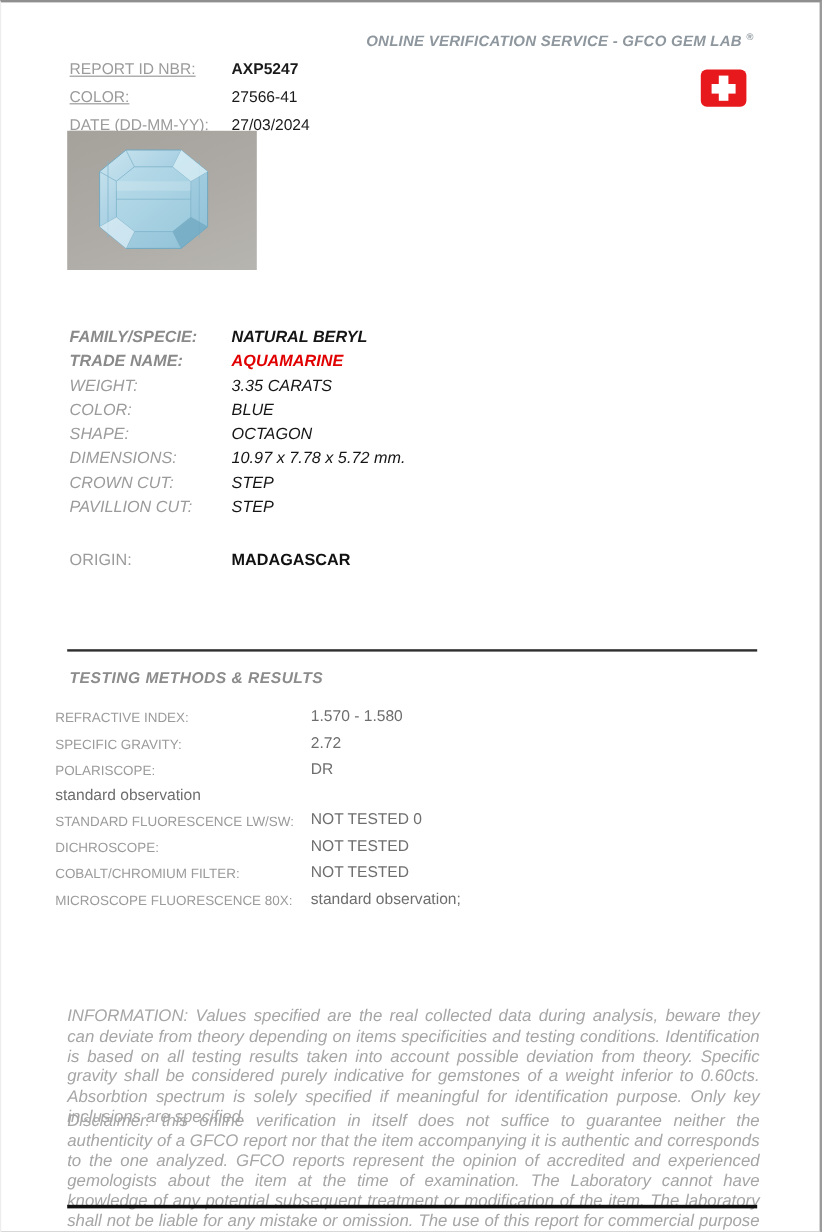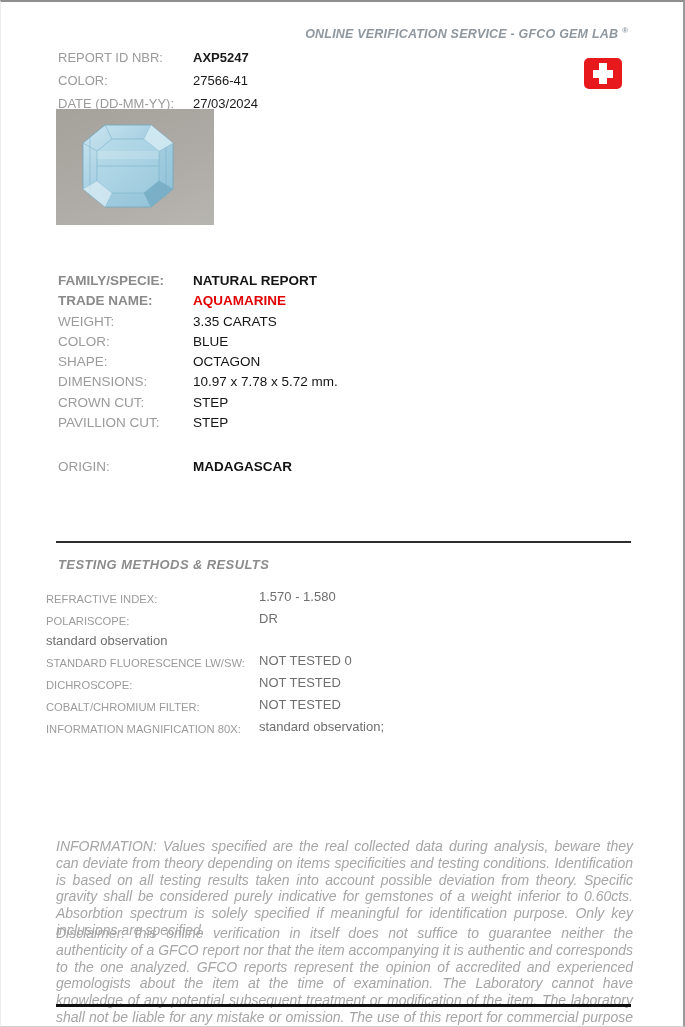--- a/index.html
+++ b/index.html
@@ -16,34 +16,34 @@
     font-family:"Liberation Sans", sans-serif;
   }
   .header-title{
     position:absolute;top:24px;right:55px;
     font-size:12.5px;font-weight:bold;font-style:italic;
     color:var(--title-gray,#8e979e);letter-spacing:.2px;white-space:nowrap;
   }
   .header-title sup{font-size:8px;}
   .report-block{position:absolute;top:44px;left:57px;}
   .report-block .row{display:flex;line-height:23px;font-size:13px;}
-  .report-block .lbl{width:135px;color:var(--label-gray,#9a9a9a);}
+  .report-block .lbl{width:135px;color:var(--label-gray,#9a9a9a);text-decoration:underline;}
   .report-block .val{color:#1a1a1a;}
   .flag{
     position:absolute;top:56px;left:583px;width:38px;height:31px;
     background:var(--flag-red,#e8191c);border-radius:5px;
   }
   .flag .bar-v{position:absolute;left:15px;top:5px;width:8px;height:21px;background:#fff;}
   .flag .bar-h{position:absolute;left:9px;top:11.5px;width:20px;height:8px;background:#fff;}
   .photo{
     position:absolute;top:107px;left:55px;width:158px;height:116px;
     background:linear-gradient(160deg,#a5a19b 0%,#aeaba6 55%,#b7b5b0 100%);
   }
   .attr-block{position:absolute;top:269px;left:57px;}
-  .attr-block .row{display:flex;line-height:20.3px;font-size:13.5px;}
+  .attr-block .row{display:flex;line-height:20.3px;font-size:13.5px;font-style:italic;}
   .attr-block .lbl{width:135px;color:var(--label-gray,#9e9e9e);}
   .attr-block .lbl-bold{color:#8a8a8a;font-weight:bold;}
   .attr-block .val{color:#151515;}
   .val.bold{font-weight:bold;}
   .val.bold-red{font-weight:bold;color:var(--trade-name-red,#e10000);text-align:center;}
   .origin-block{position:absolute;top:455px;left:57px;display:flex;font-size:13.5px;line-height:20px;}
   .origin-block .lbl{width:135px;color:var(--label-gray,#9e9e9e);}
   .origin-block .val{color:#111;font-weight:bold;}
   .divider{position:absolute;top:539px;left:55px;width:575px;height:2px;background:#2e2e2e;}
   .testing-heading{
@@ -123,21 +123,21 @@
       <polygon points="95,16 117,34 103,42 88,30" fill="#d8edf5" opacity="0.8"></polygon>
       <polygon points="95,98 117,80 103,72 88,84" fill="#6ea6bf" opacity="0.7"></polygon>
       <polygon points="27,80 41,72 56,84 49,98" fill="#eaf5fa" opacity="0.6"></polygon>
       <polygon points="41,42 103,42 103,50 41,50" fill="#ffffff" opacity="0.18"></polygon>
     </svg>
   </div>
 
   <div class="attr-block" id="attribute-rows">
       <div class="row">
         <span class="lbl lbl-bold">FAMILY/SPECIE:</span>
-        <span class="val bold">NATURAL REPORT</span>
+        <span class="val bold">NATURAL BERYL</span>
       </div>
       <div class="row">
         <span class="lbl lbl-bold">TRADE NAME:</span>
         <span class="val bold-red">AQUAMARINE</span>
       </div>
       <div class="row">
         <span class="lbl">WEIGHT:</span>
         <span class="val">3.35 CARATS</span>
       </div>
       <div class="row">
@@ -170,40 +170,44 @@
   <div class="divider"></div>
 
   <div class="testing-heading">TESTING METHODS &amp; RESULTS</div>
 
   <div class="testing-block" id="testing-rows">
       <div class="row">
         <span class="lbl">REFRACTIVE INDEX:</span>
         <span class="val">1.570 - 1.580</span>
       </div>
       <div class="row">
+        <span class="lbl">SPECIFIC GRAVITY:</span>
+        <span class="val">2.72</span>
+      </div>
+      <div class="row">
         <span class="lbl">POLARISCOPE:</span>
         <span class="val">DR</span>
       </div>
       <div class="row">
         <span class="val">standard observation</span>
       </div>
       <div class="row">
         <span class="lbl">STANDARD FLUORESCENCE LW/SW:</span>
         <span class="val">NOT TESTED 0</span>
       </div>
       <div class="row">
         <span class="lbl">DICHROSCOPE:</span>
         <span class="val">NOT TESTED</span>
       </div>
       <div class="row">
         <span class="lbl">COBALT/CHROMIUM FILTER:</span>
         <span class="val">NOT TESTED</span>
       </div>
       <div class="row">
-        <span class="lbl">INFORMATION MAGNIFICATION 80X:</span>
+        <span class="lbl">MICROSCOPE FLUORESCENCE 80X:</span>
         <span class="val">standard observation;</span>
       </div>
     </div>
 
   <div class="para info">INFORMATION: Values specified are the real collected data during analysis, beware they can deviate from theory depending on items specificities and testing conditions. Identification is based on all testing results taken into account possible deviation from theory. Specific gravity shall be considered purely indicative for gemstones of a weight inferior to 0.60cts. Absorbtion spectrum is solely specified if meaningful for identification purpose. Only key inclusions are specified.</div>
 
   <div class="para disclaimer">Disclaimer: this online verification in itself does not suffice to guarantee neither the authenticity of a GFCO report nor that the item accompanying it is authentic and corresponds to the one analyzed. GFCO reports represent the opinion of accredited and experienced gemologists about the item at the time of examination. The Laboratory cannot have knowledge of any potential subsequent treatment or modification of the item. The laboratory shall not be liable for any mistake or omission. The use of this report for commercial purpose is solely under the responsibility of the trader.</div>
 
   <div class="bottom-line"></div>
 

